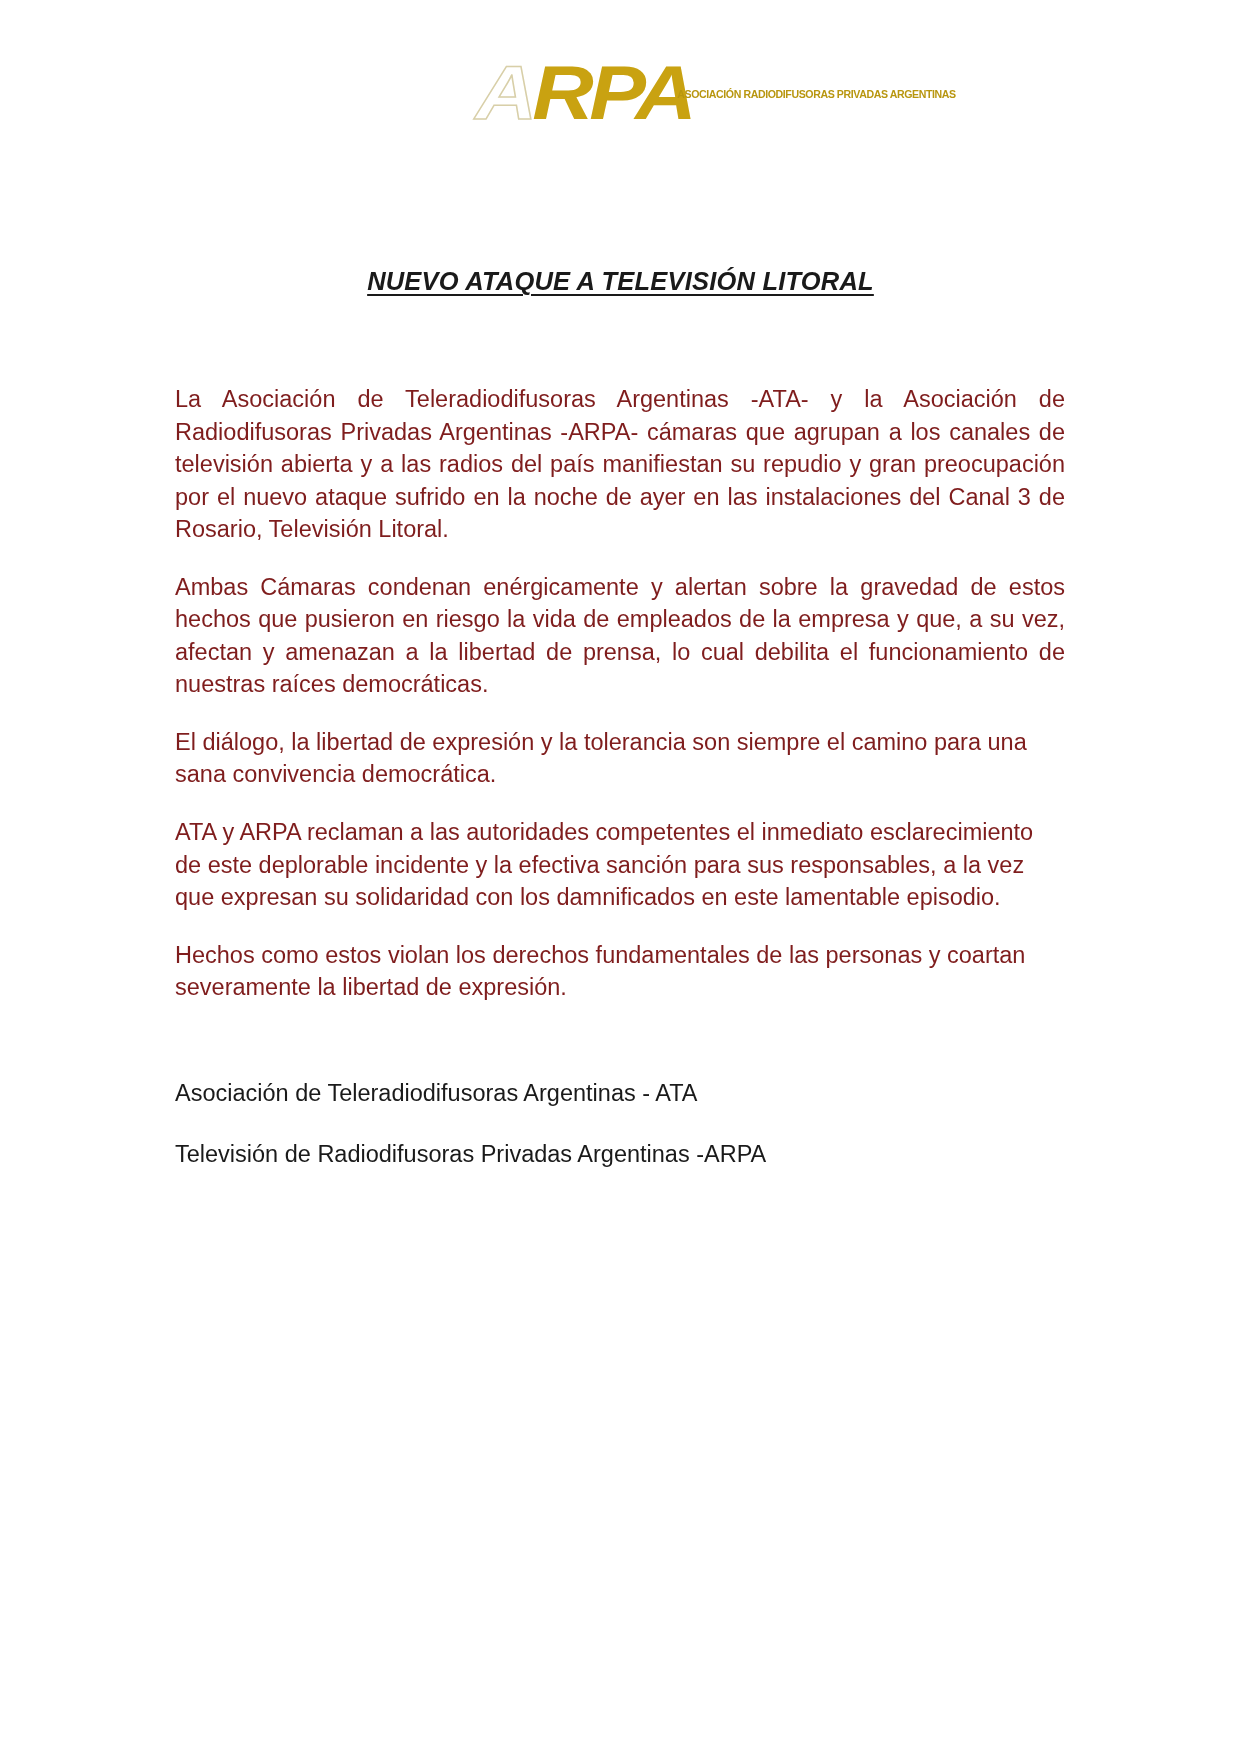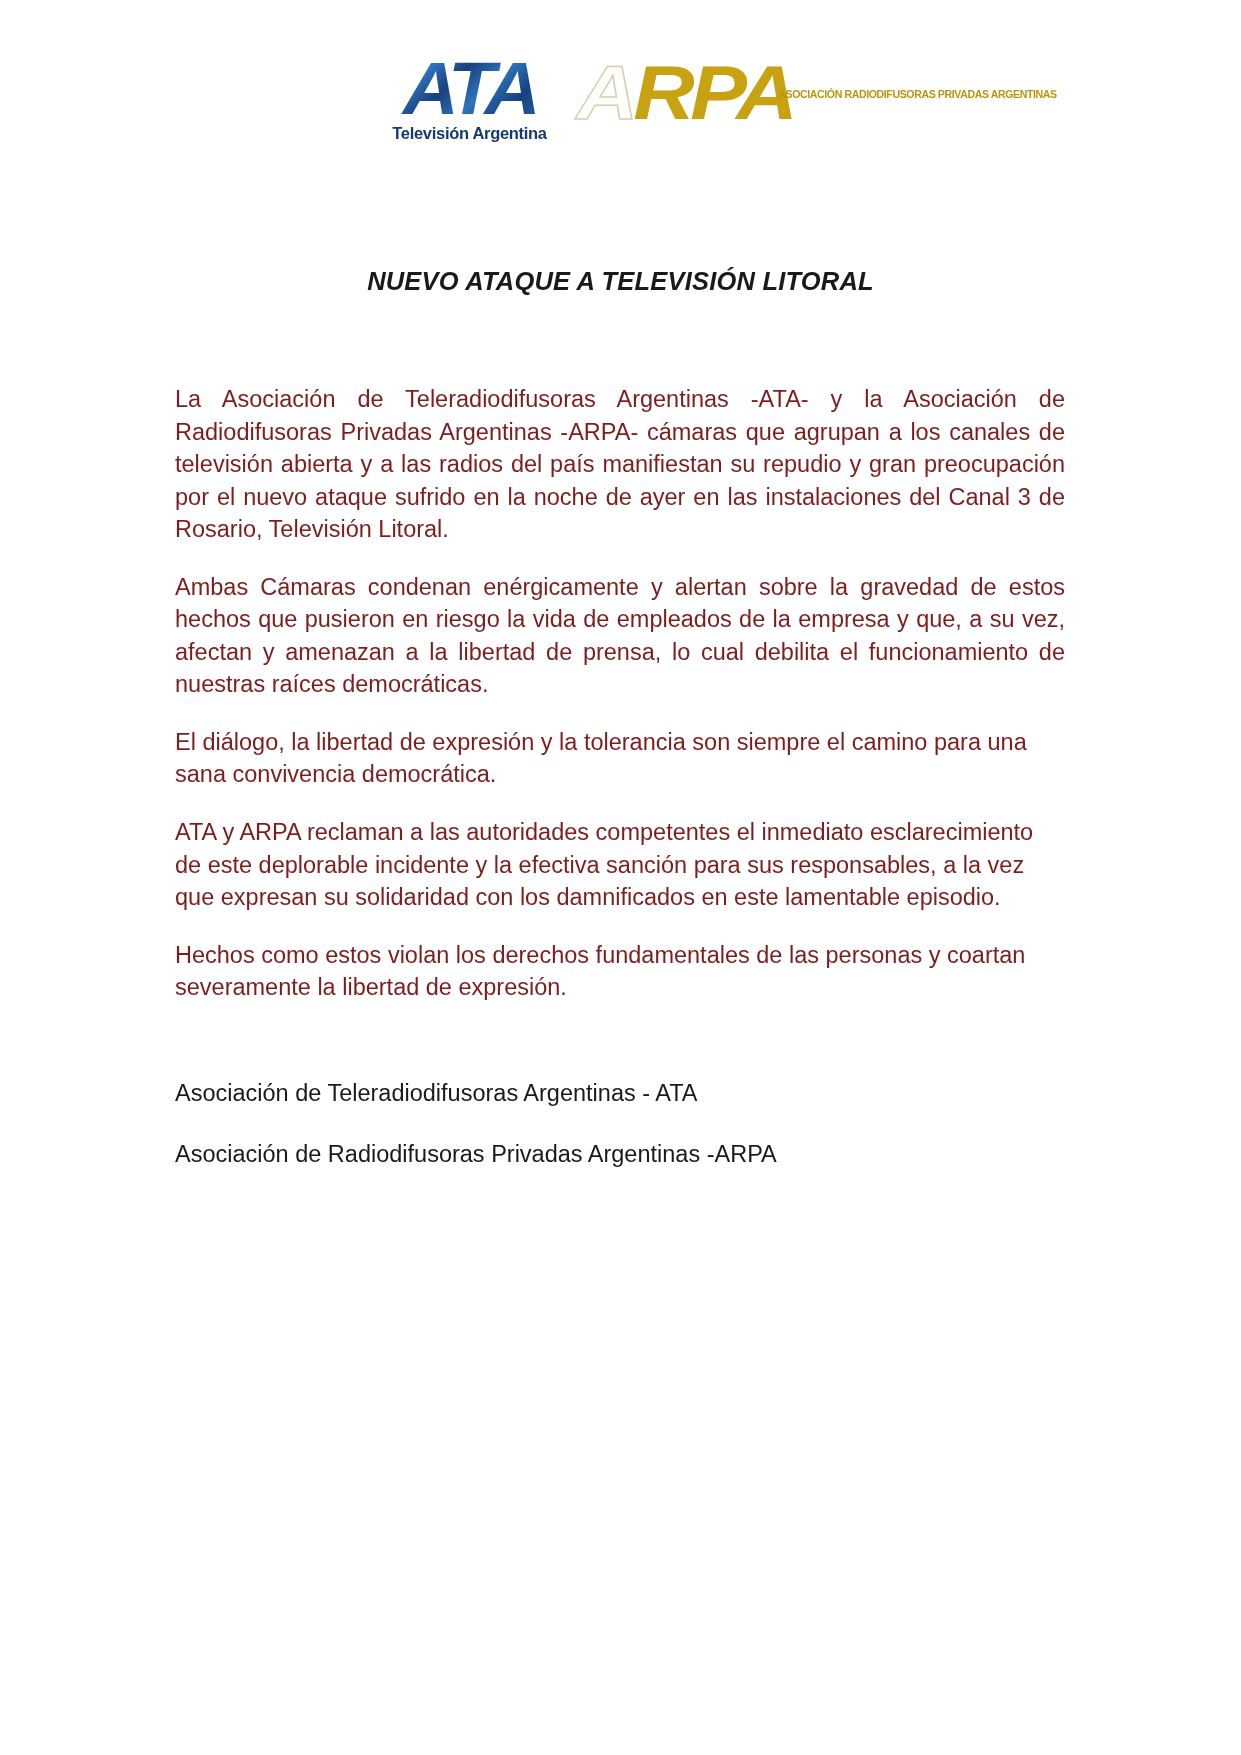--- a/index.html
+++ b/index.html
@@ -117,20 +117,21 @@
     width: 100%;
     text-align: center;
     font-family: "Liberation Sans", sans-serif;
     font-weight: bold;
     font-style: italic;
     font-size: 25.5px;
     letter-spacing: 0.2px;
     color: #1a1a1a;
   }
   .doc-title span {
+    text-decoration: underline;
     text-underline-offset: 4px;
     text-decoration-thickness: 2px;
   }
 
   
   .body-block {
     position: absolute;
     top: 383px;
     left: 175px;
     width: 890px;
@@ -163,40 +164,36 @@
     margin: 0 0 28px 0;
   }
 </style>
 </head>
 <body>
 
 <div class="page">
 
   <div class="logo-header">
 
-    <div class="ata-logo">
-      <div class="ata-wordmark">ATA</div>
-      <div class="ata-tagline">Televisión Argentina</div>
-    </div>
 
     <div class="arpa-logo">
       <div class="arpa-wordmark"><span class="ghost-a">A</span><span>RPA</span></div>
       <div class="arpa-tagline">ASOCIACIÓN RADIODIFUSORAS PRIVADAS ARGENTINAS</div>
     </div>
 
   </div>
 
   <h1 class="doc-title"><span>NUEVO ATAQUE A TELEVISIÓN LITORAL</span></h1>
 
   <div class="body-block">
     <p class="para justified">La Asociación de Teleradiodifusoras Argentinas -ATA- y la Asociación de Radiodifusoras Privadas Argentinas -ARPA- cámaras que agrupan a los canales de televisión abierta y a las radios del país manifiestan su repudio y gran preocupación por el nuevo ataque sufrido en la noche de ayer en las instalaciones del Canal 3 de Rosario, Televisión Litoral.</p>
     <p class="para justified">Ambas Cámaras condenan enérgicamente y alertan sobre la gravedad de estos hechos que pusieron en riesgo la vida de empleados de la empresa y que, a su vez, afectan y amenazan a la libertad de prensa, lo cual debilita el funcionamiento de nuestras raíces democráticas.</p>
     <p class="para">El diálogo, la libertad de expresión y la tolerancia son siempre el camino para una sana convivencia democrática.</p>
     <p class="para">ATA y ARPA reclaman a las autoridades competentes el inmediato esclarecimiento de este deplorable incidente y la efectiva sanción para sus responsables, a la vez que expresan su solidaridad con los damnificados en este lamentable episodio.</p>
     <p class="para">Hechos como estos violan los derechos fundamentales de las personas y coartan severamente la libertad de expresión.</p>
   </div>
 
   <div class="signature-block">
     <p class="sig-line">Asociación de Teleradiodifusoras Argentinas - ATA</p>
-    <p class="sig-line">Asociación de Radiodifusoras Privadas Argentinas -ARPA</p>
+    <p class="sig-line">Televisión de Radiodifusoras Privadas Argentinas -ARPA</p>
   </div>
 
 </div>
 
 </body></html>

